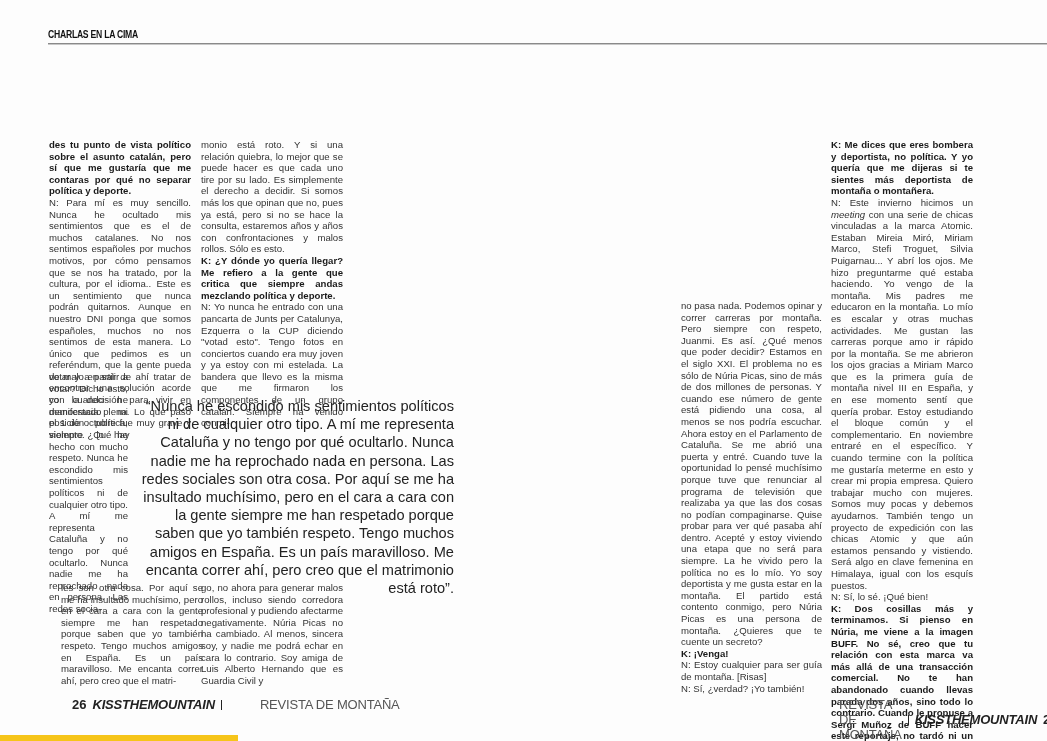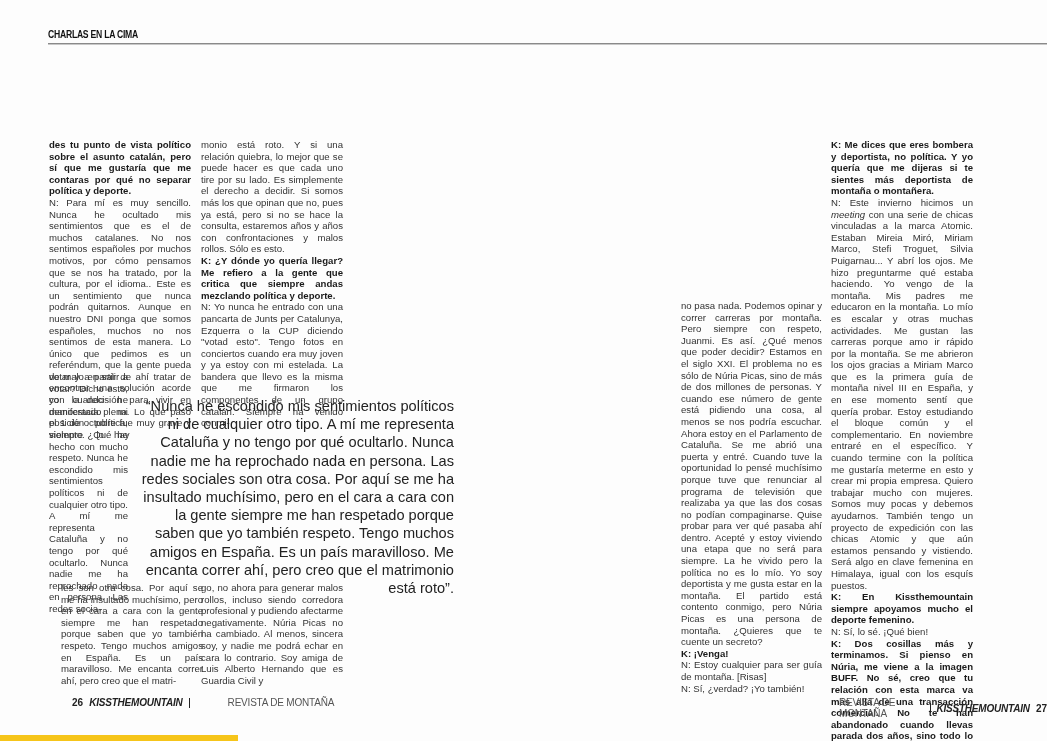--- a/index.html
+++ b/index.html
@@ -13,21 +13,21 @@
   .q { font-weight:bold; color:#1a1a1a; }
   .c1 { left:49px; top:139px; width:142px; }
   .c1-narrow { left:49px; top:371px; width:79px; }
   .c1-bottom { left:49px; top:582px; width:142px;margin-left:12px; }
   .c2 { left:201px; top:139px; width:142px; }
   .c2-bottom { left:201px; top:582px; width:142px; }
   .c3 { left:681px; top:300px; width:141px; }
   .c4 { left:831px; top:139px; width:142px; }
   .pullquote { position:absolute; left:139px; top:397px; width:315px; font-size:14.6px; line-height:18.2px;
          color:#222; text-align:right; }
-  .footer { position:absolute; top:697px; font-size:10px; display:flex; align-items:center; gap:6px; color:#222; }
+  .footer { position:absolute; top:697px; font-size:13px; display:flex; align-items:center; gap:6px; color:#222; }
   .footer .num { font-weight:bold; }
   .footer .brand { font-weight:bold; letter-spacing:-0.2px;font-style:italic; }
   .footer .sep { width:1px; height:10px; background:#222; }
   .footer .sub { color:#555; letter-spacing:-0.2px;padding-left:32px; }
   .footer-left { left:72px; }
   .footer-right { left:807px; }
   .yellow-bar { position:absolute; left:0; top:735px; width:238px; height:6px; background:#f6c51a; }
 </style>
 </head>
 <body>
@@ -68,21 +68,20 @@
 <div class="col c3">
   <p>no pasa nada. Podemos opinar y correr carreras por montaña. Pero siempre con respeto, Juanmi. Es así. ¿Qué menos que poder decidir? Estamos en el siglo XXI. El problema no es sólo de Núria Picas, sino de más de dos millones de personas. Y cuando ese número de gente está pidiendo una cosa, al menos se nos podría escuchar. Ahora estoy en el Parlamento de Cataluña. Se me abrió una puerta y entré. Cuando tuve la oportunidad lo pensé muchísimo porque tuve que renunciar al programa de televisión que realizaba ya que las dos cosas no podían compaginarse. Quise probar para ver qué pasaba ahí dentro. Acepté y estoy viviendo una etapa que no será para siempre. La he vivido pero la política no es lo mío. Yo soy deportista y me gusta estar en la montaña. El partido está contento conmigo, pero Núria Picas es una persona de montaña. ¿Quieres que te cuente un secreto?</p>
   <p class="q">K: ¡Venga!</p>
   <p>N: Estoy cualquier para ser guía de montaña. [Risas]</p>
   <p>N: Sí, ¿verdad? ¡Yo también!</p>
 </div>
 
 <div class="col c4">
   <p class="q">K: Me dices que eres bombera y deportista, no política. Y yo quería que me dijeras si te sientes más deportista de montaña o montañera.</p>
   <p><span>N: Este invierno hicimos un </span><em>meeting</em><span> con una serie de chicas vinculadas a la marca Atomic. Estaban Mireia Miró, Miriam Marco, Stefi Troguet, Silvia Puigarnau... Y abrí los ojos. Me hizo preguntarme qué estaba haciendo. Yo vengo de la montaña. Mis padres me educaron en la montaña. Lo mío es escalar y otras muchas actividades. Me gustan las carreras porque amo ir rápido por la montaña. Se me abrieron los ojos gracias a Miriam Marco que es la primera guía de montaña nivel III en España, y en ese momento sentí que quería probar. Estoy estudiando el bloque común y el complementario. En noviembre entraré en el específico. Y cuando termine con la política me gustaría meterme en esto y crear mi propia empresa. Quiero trabajar mucho con mujeres. Somos muy pocas y debemos ayudarnos. También tengo un proyecto de expedición con las chicas Atomic y que aún estamos pensando y vistiendo. Será algo en clave femenina en Himalaya, igual con los esquís puestos.</span></p>
-  <p class="q">K: En Kissthemountain siempre apoyamos mucho el deporte femenino.</p>
   <p>N: Sí, lo sé. ¡Qué bien!</p>
   <p class="q">K: Dos cosillas más y terminamos. Si pienso en Núria, me viene a la imagen BUFF. No sé, creo que tu relación con esta marca va más allá de una transacción comercial. No te han abandonado cuando llevas parada dos años, sino todo lo contrario. Cuando le propuse a Sergi Muñoz de BUFF hacer este reportaje, no tardó ni un minuto en responderme cuando siempre anda súper liado.</p>
 </div>
 
 <div class="footer footer-right">
   <span class="sub">REVISTA DE MONTAÑA</span>
   <span class="sep"></span>
   <span class="brand">KISSTHEMOUNTAIN</span>
   <span class="num">27</span>
 </div>

